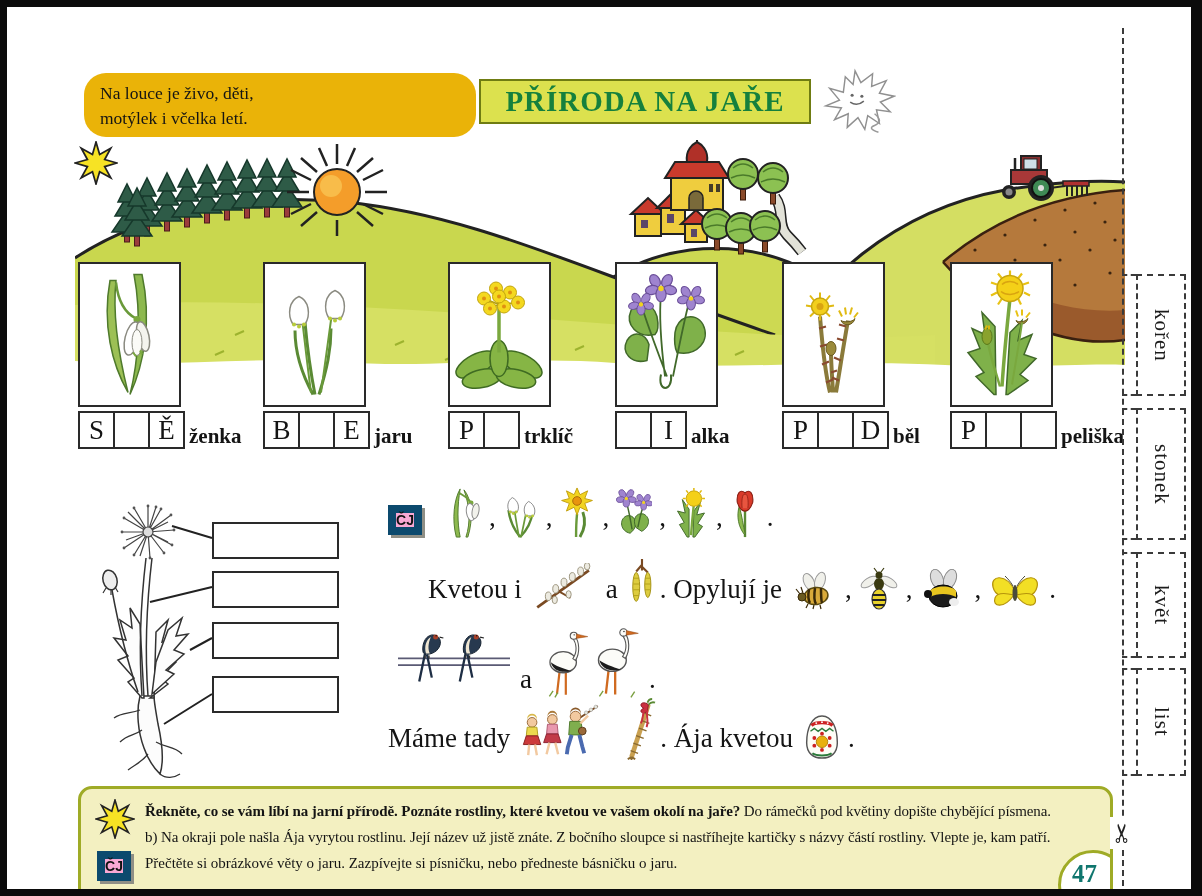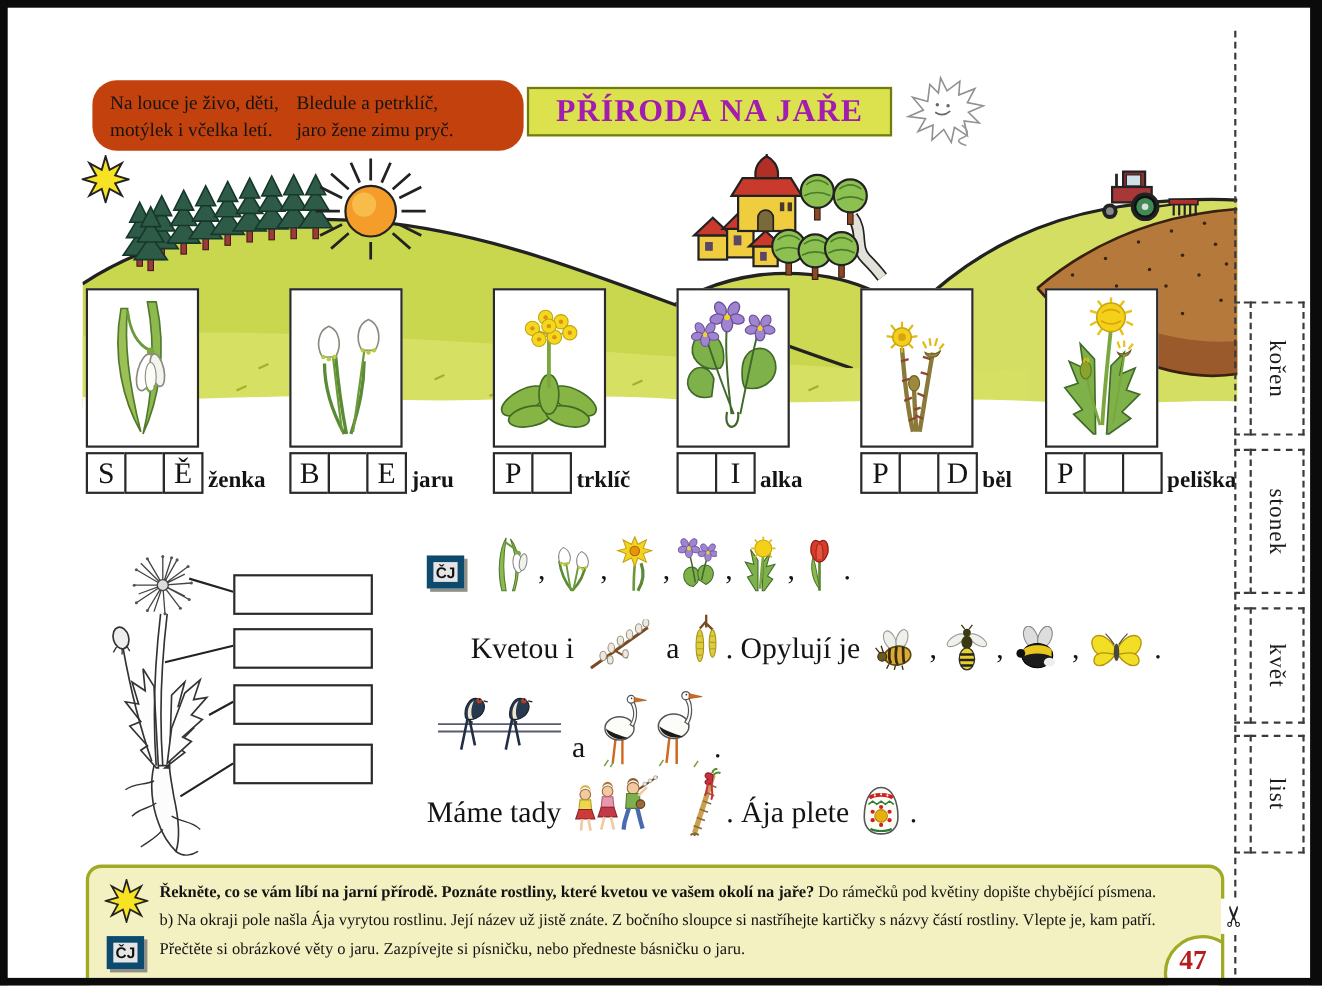--- a/index.html
+++ b/index.html
@@ -4,26 +4,26 @@
 <style>
   html,body{margin:0;padding:0;background:#3a3a3a;}
   .stage{position:relative;width:1202px;height:896px;background:#ffffff;overflow:hidden;
          font-family:"Liberation Serif",serif;color:#141414;}
   .bar{position:absolute;background:#0b0b0b;z-index:60;}
   .bar.top{left:0;top:0;width:1202px;height:7px;}
   .bar.left{left:0;top:0;width:7px;height:896px;}
   .bar.bottom{left:0;top:889px;width:1202px;height:7px;}
   .bar.right{left:1191px;top:0;width:11px;height:896px;}
 
-  .quote-box{position:absolute;left:84px;top:73px;width:392px;height:64px;background:#c2410c;
+  .quote-box{position:absolute;left:84px;top:73px;width:392px;height:64px;background:#eab308;
              border-radius:22px;display:flex;gap:16px;padding:8px 16px;box-sizing:border-box;
              font-size:17.5px;line-height:1.4;}
   .title-box{position:absolute;left:479px;top:79px;width:332px;height:45px;background:#dce14e;
              border:2.5px solid #6f7c12;box-sizing:border-box;text-align:center;line-height:40px;
-             font-weight:bold;font-size:29px;letter-spacing:1px;color:#a21caf;}
+             font-weight:bold;font-size:29px;letter-spacing:1px;color:#15803d;}
   .sun-sketch{position:absolute;left:818px;top:68px;width:78px;height:72px;}
 
   .landscape{position:absolute;left:75px;top:140px;width:1050px;height:230px;}
   .task-star{position:absolute;width:44px;height:44px;}
   .task-star.a{left:74px;top:141px;}
 
   .puzzle{position:absolute;top:262px;width:186px;}
   .fbox{width:103px;height:145px;border:2.5px solid #2a2a2a;background:#fff;box-sizing:border-box;}
   .fbox svg{width:100%;height:100%;}
   .letters{display:flex;align-items:flex-end;margin-top:4px;}
@@ -38,39 +38,39 @@
   .margin-card::before{top:-2px;}
   .margin-card::after{bottom:-2px;}
   .v-text{writing-mode:vertical-rl;text-orientation:sideways;font-size:21px;letter-spacing:1px;color:#1c1c1c;}
   .scissors{position:absolute;left:1107px;top:820px;width:32px;text-align:center;font-size:26px;
             transform:rotate(-90deg);background:#fff;z-index:5;line-height:1;color:#222;}
 
   .dandelion-diagram{position:absolute;left:76px;top:492px;width:260px;height:290px;}
   .label-box{position:absolute;left:212px;width:127px;height:37px;border:2.5px solid #2a2a2a;
              background:#fff;box-sizing:border-box;}
 
-  .cj-badge{width:34px;height:30px;background:#e5e5e5;border:6px solid #0c4a6e;box-shadow:3px 3px 0 #8f8f86;
+  .cj-badge{width:34px;height:30px;background:#f9a8d4;border:8px solid #0c4a6e;box-shadow:3px 3px 0 #8f8f86;
             display:flex;align-items:center;justify-content:center;
             font-family:"Liberation Sans",sans-serif;font-weight:bold;font-size:14px;color:#111;box-sizing:border-box;}
 
   .srow{position:absolute;left:388px;display:flex;align-items:flex-end;font-size:27px;white-space:nowrap;}
   .srow .txt{padding-bottom:10px;}
   .srow .pnc{padding-bottom:10px;margin:0 3px;}
   .srow svg{margin:0 4px 4px 4px;flex:none;}
   .srow .cj-badge{margin:0 12px 8px 0;}
 
   .footer-box{position:absolute;left:78px;top:786px;width:1035px;height:117px;background:#f3f0c1;
               border:3px solid #9fab26;border-radius:14px;box-sizing:border-box;overflow:hidden;}
   .f-star{position:absolute;left:14px;top:10px;width:40px;height:40px;}
   .f-text{position:absolute;left:64px;top:9px;width:952px;font-size:15px;line-height:1.75;letter-spacing:-0.1px;}
   .f-cj{position:absolute;left:16px;top:62px;}
   .f-cj-text{position:absolute;left:64px;top:66px;width:900px;font-size:15px;}
   .page-circle{position:absolute;right:-18px;bottom:-20px;width:70px;height:70px;border-radius:50%;
                background:#fff;border:3px solid #9fab26;box-sizing:border-box;}
-  .page-num{position:absolute;left:11px;top:7px;font-weight:bold;font-size:25px;color:#b91c1c;}
+  .page-num{position:absolute;left:11px;top:7px;font-weight:bold;font-size:25px;color:#0f766e;}
 </style>
 </head>
 <body>
 
 <svg width="0" height="0" style="position:absolute">
 <defs>
   <g id="conifer">
     <rect x="-2.5" y="-14" width="5" height="14" fill="#9a3c3c" stroke="#4a1a1a" stroke-width="1"></rect>
     <polygon points="-15,-10 15,-10 0,-32" fill="#2e5b47" stroke="#16382b" stroke-width="1.5"></polygon>
     <polygon points="-12,-26 12,-26 0,-46" fill="#2e5b47" stroke="#16382b" stroke-width="1.5"></polygon>
@@ -268,24 +268,20 @@
   </symbol>
 </defs>
 </svg>
 
 <div class="stage">
 
   <div class="quote-box">
     <div>
       <div>Na louce je živo, děti,</div>
       <div>motýlek i včelka letí.</div>
-    </div>
-    <div>
-      <div>Bledule a petrklíč,</div>
-      <div>jaro žene zimu pryč.</div>
     </div>
   </div>
 
   <div class="title-box"><span>PŘÍRODA NA JAŘE</span></div>
 
   <svg class="sun-sketch" viewBox="0 0 80 72">
     <polygon points="38,2 44,14 56,5 55,18 70,12 63,25 78,28 64,34 74,44 60,42 63,56 51,48 48,62 41,50 30,60 31,46 17,52 24,40 8,38 22,32 12,20 26,24 28,8 36,16" fill="#fff" stroke="#909090" stroke-width="1.5"></polygon>
     <circle cx="35" cy="27" r="1.6" fill="#666"></circle>
       <circle cx="45" cy="28" r="1.6" fill="#666"></circle>
     <path d="M33,34 Q40,39 47,33" stroke="#666" stroke-width="1.5" fill="none"></path>
@@ -655,21 +651,21 @@
   </div>
 
   <div class="srow" style="top:698px;">
     <span class="txt">Máme tady</span>
     <svg width="84" height="56" style="margin-left:10px">
         <use href="#s-children"></use>
       </svg>
     <svg width="34" height="62" style="margin-left:14px">
         <use href="#s-whip"></use>
       </svg>
-    <span class="txt">. Ája plete</span>
+    <span class="txt">. Ája kvetou</span>
     <svg width="38" height="46" style="margin-left:10px">
         <use href="#s-egg"></use>
       </svg>
     <span class="pnc">.</span>
   </div>
 
   <div class="footer-box">
     <svg class="f-star">
         <use href="#s-star"></use>
       </svg>

